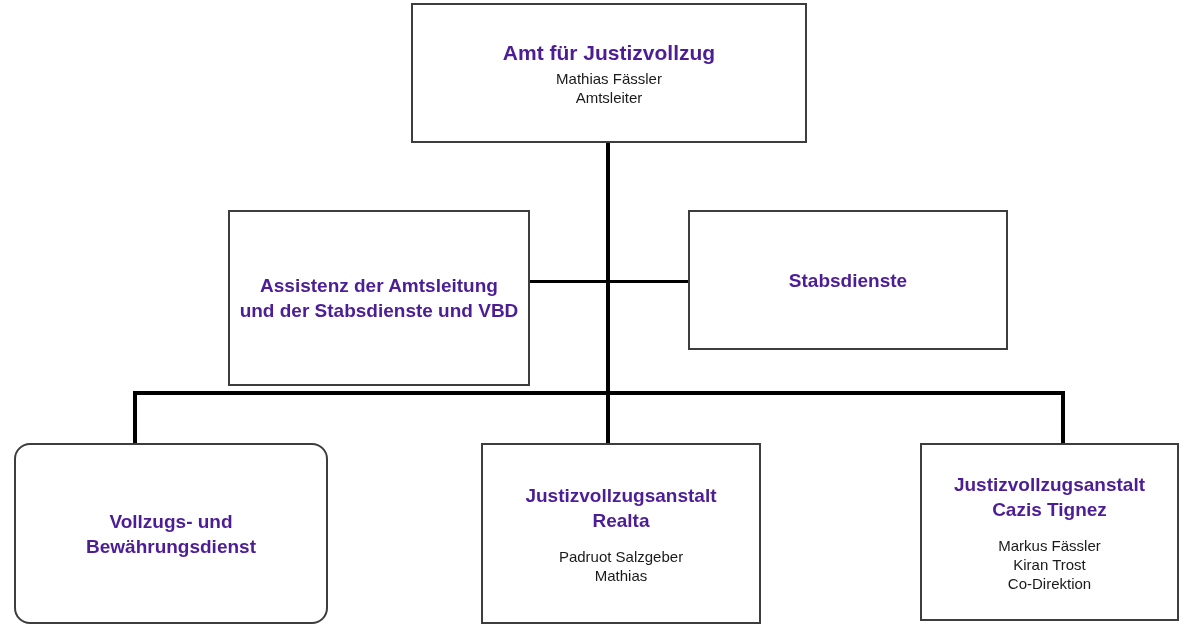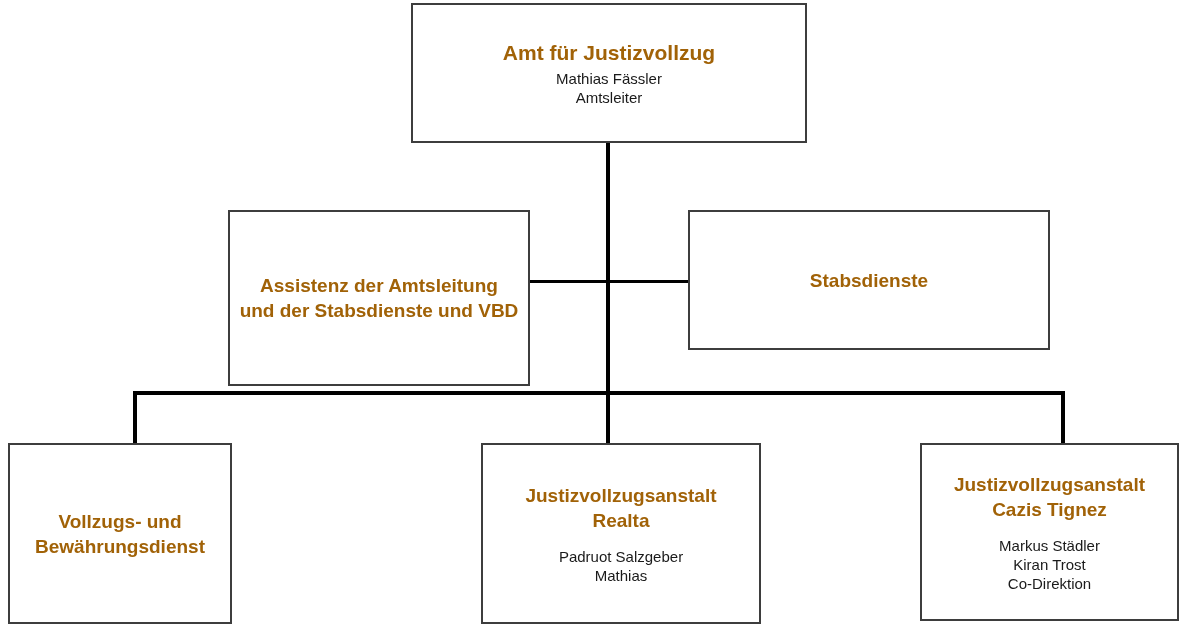--- a/index.html
+++ b/index.html
@@ -30,21 +30,21 @@
     flex-direction: column;
     align-items: center;
     justify-content: center;
     text-align: center;
     z-index: 5;
   }
   .org-box .box-title {
     font-weight: bold;
     font-size: 19px;
     line-height: 25px;
-    color: #a16207;
+    color: #4c1d95;
     white-space: pre-line;
   }
   .org-box .box-people {
     margin-top: 14px;
     font-weight: normal;
     font-size: 15px;
     line-height: 19px;
     color: #1a1a1a;
     white-space: pre-line;
   }
@@ -85,38 +85,38 @@
     <div class="box-people">Mathias Fässler
 Amtsleiter</div>
   </div>
 
   <div class="org-box title-only" style="left:228px; top:210px; width:302px; height:176px;">
     <div class="box-title">Assistenz der Amtsleitung
 und der Stabsdienste und VBD</div>
 
   </div>
 
-  <div class="org-box title-only" style="left:688px; top:210px; width:362px; height:140px;">
+  <div class="org-box title-only" style="left:688px; top:210px; width:320px; height:140px;">
     <div class="box-title">Stabsdienste</div>
 
   </div>
 
-  <div class="org-box" style="left:8px; top:443px; width:224px; height:181px;">
+  <div class="org-box" style="left:14px; top:443px; width:314px; height:181px;border-radius:16px;">
     <div class="box-title">Vollzugs- und
 Bewährungsdienst</div>
   </div>
 
   <div class="org-box" style="left:481px; top:443px; width:280px; height:181px;">
     <div class="box-title">Justizvollzugsanstalt
 Realta</div>
     <div class="box-people">Padruot Salzgeber
 Mathias</div>
   </div>
 
   <div class="org-box" style="left:920px; top:443px; width:259px; height:178px;">
     <div class="box-title">Justizvollzugsanstalt
 Cazis Tignez</div>
-    <div class="box-people">Markus Städler
+    <div class="box-people">Markus Fässler
 Kiran Trost
 Co-Direktion</div>
   </div>
 
 </div>
 
 </body></html>

